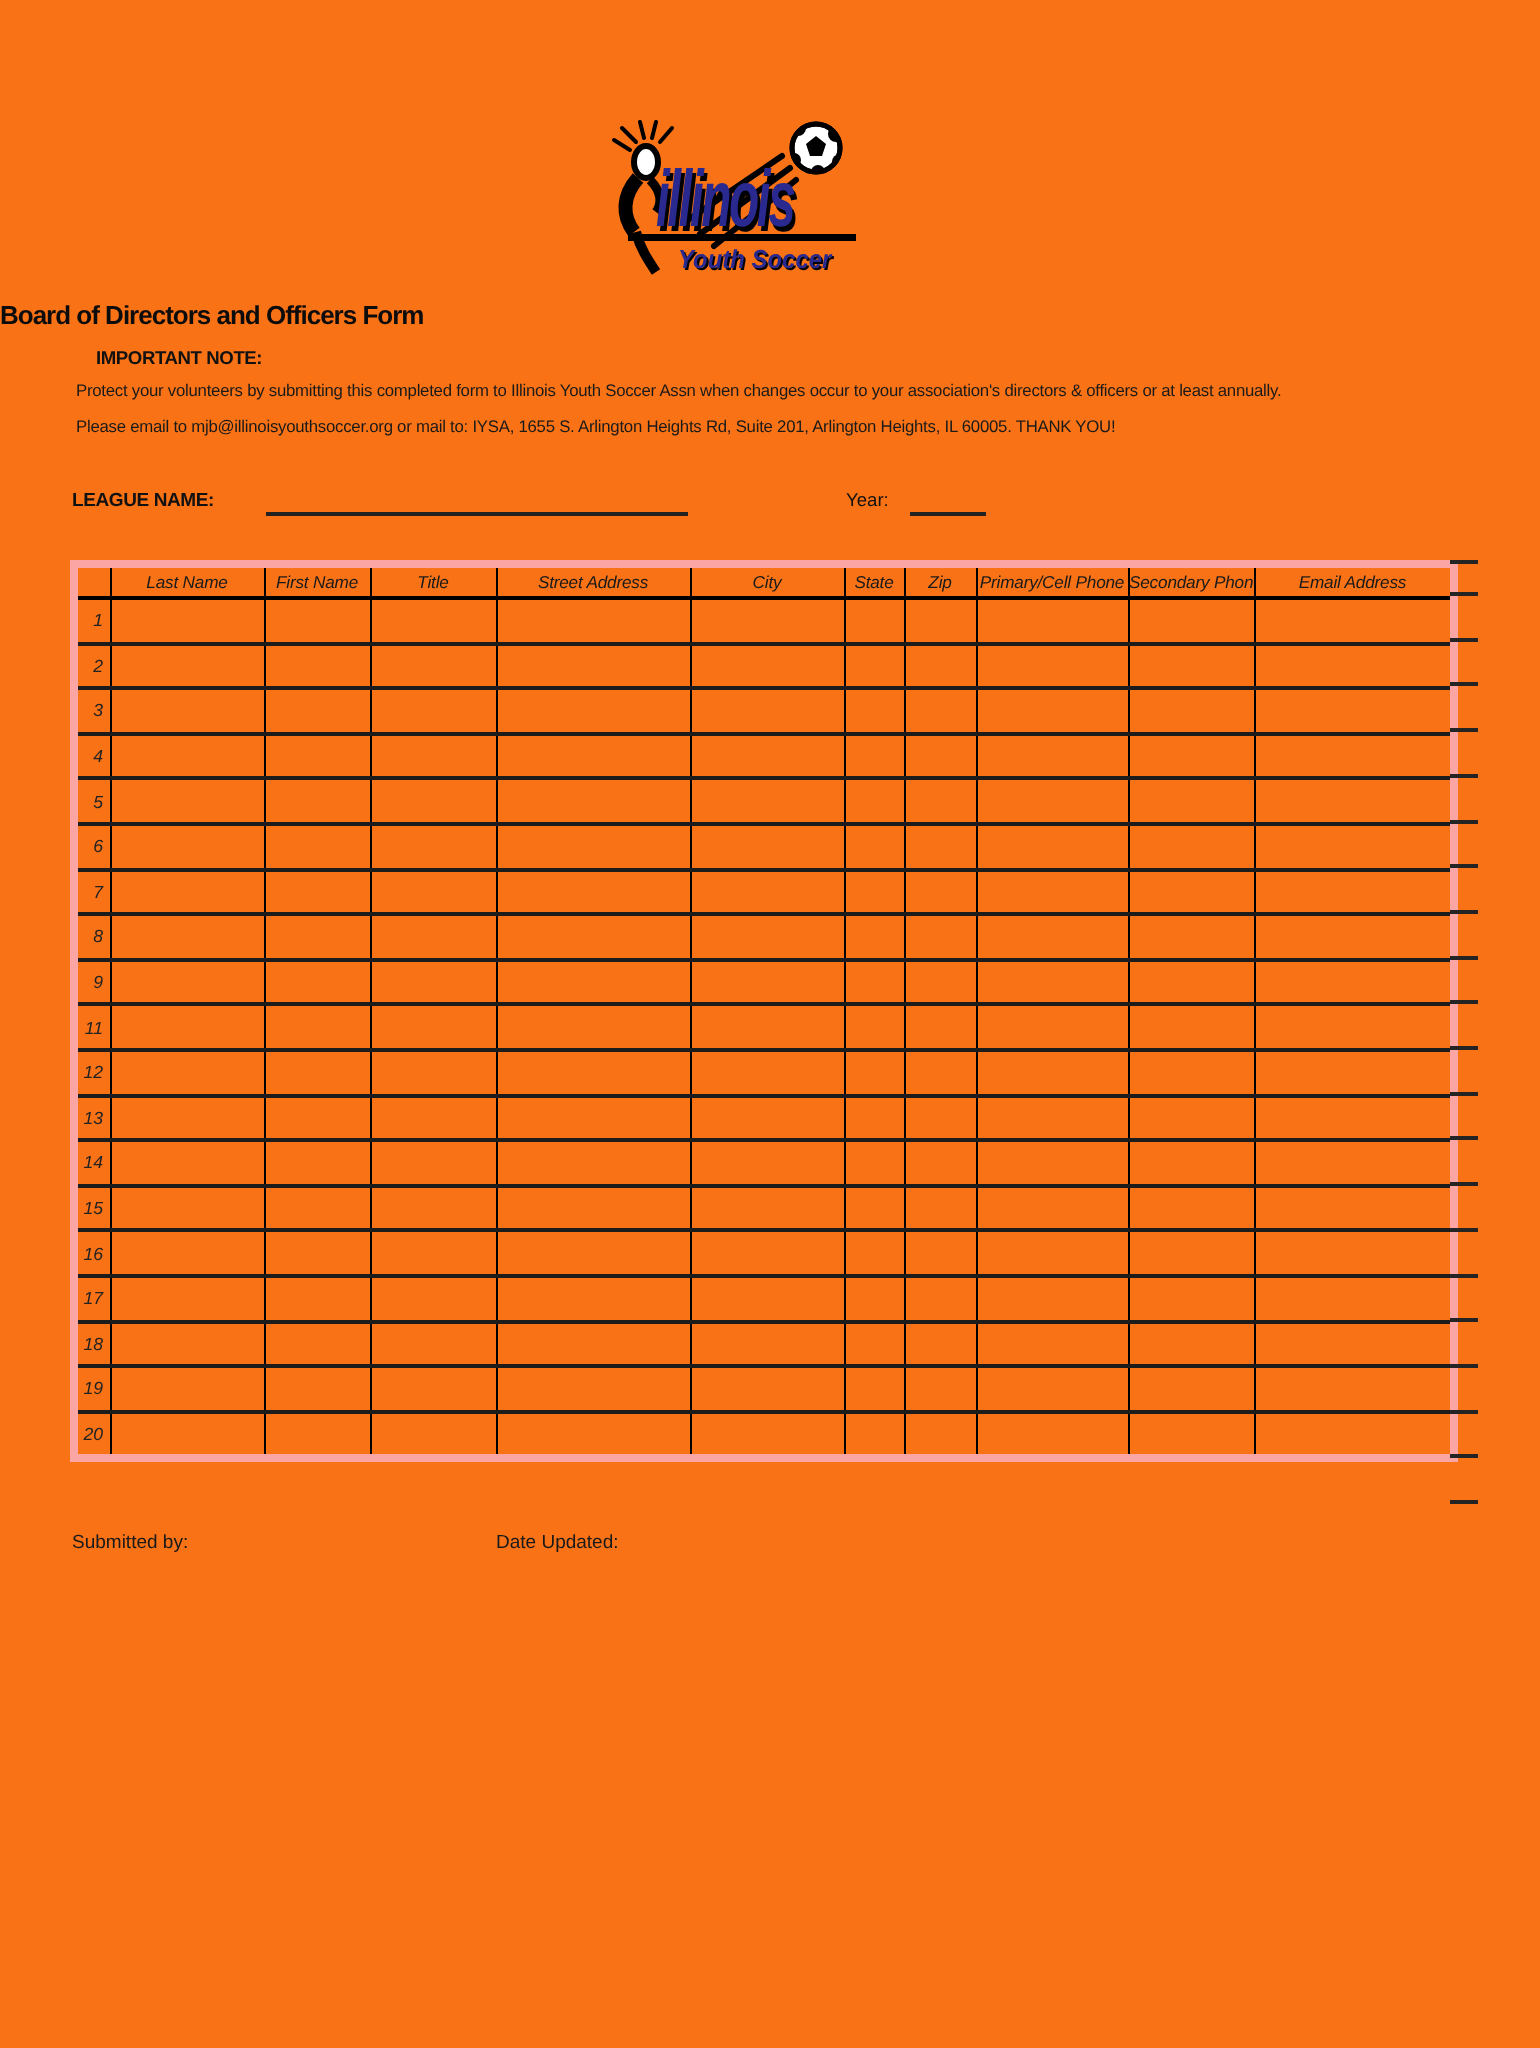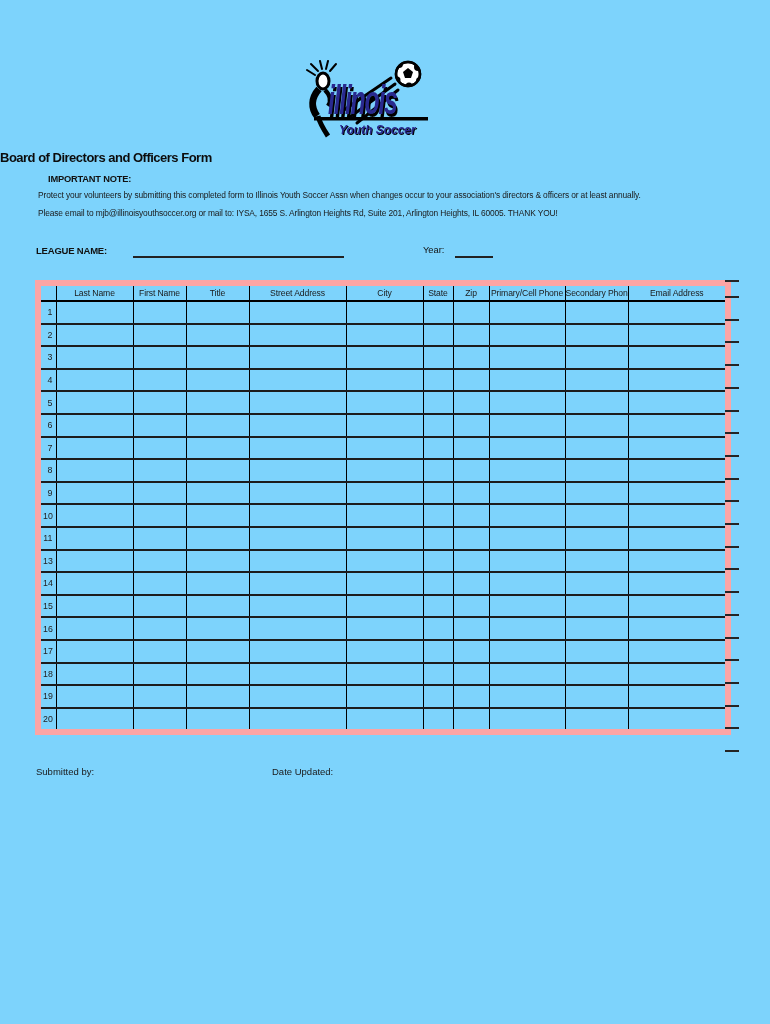--- a/index.html
+++ b/index.html
@@ -1,17 +1,17 @@
 <!DOCTYPE html>
 <html><head>
 <meta charset="utf-8">
 <style>
   html,body { margin:0; padding:0; background:#fff; }
   .page {
-    position:relative; width:770px; height:1024px; background:#7dd3fc;
+    position:relative; width:770px; height:1024px; background:#f97316;
     font-family:"Liberation Sans", sans-serif; color:#111; overflow:hidden;
   }
 
   
   .logo { position:absolute; left:298px; top:60px; width:142px; height:86px; }
   .logo svg { position:absolute; left:0; top:0; }
   .logo-brand {
     position:absolute; left:30px; top:20px;
     font-size:40px; line-height:40px; font-weight:bold; font-style:italic;
     letter-spacing:-2px; color:#29298f;
@@ -38,21 +38,22 @@
   
   .league-label { position:absolute; left:36px; top:245px; font-size:9.5px; font-weight:bold; letter-spacing:-0.2px; }
   .league-line  { position:absolute; left:133px; top:241px; width:211px; height:15px; border-bottom:2px solid #222; }
   .year-label   { position:absolute; left:423px; top:245px; font-size:9.3px; }
   .year-line    { position:absolute; left:455px; top:242px; width:38px; height:14px; border-bottom:2px solid #222; }
 
   
   table.board {
     position:absolute; left:35px; top:280px; width:690px;
     border-collapse:collapse; table-layout:fixed;
-    border:6px solid #fca5a5;
+    border:4px solid #fca5a5;
+    font-style:italic;
   }
   table.board th {
     border-left:1px solid #000; border-right:1px solid #000;
     border-top:2px solid #000; border-bottom:2px solid #000;
     height:12px; font-size:8.6px; font-weight:normal; letter-spacing:-0.1px;
     text-align:center; vertical-align:middle; padding:1px 0;
     white-space:nowrap; overflow:hidden; color:#1a1a1a;
   }
   table.board td {
     border-left:1px solid #000; border-right:1px solid #000;
@@ -62,21 +63,21 @@
   table.board td.rownum {
     text-align:right; padding-right:3px; font-size:8.8px; color:#222;
   }
 
   
   .overhang { position:absolute; left:725px; top:280px; width:14px; height:473px; pointer-events:none; }
   .overhang .tick { position:absolute; left:0; width:14px; height:2px; background:#242424; }
 
   
   .submitted-label { position:absolute; left:36px;  top:766px; font-size:9.5px; color:#1a1a1a; }
-  .dateupd-label   { position:absolute; left:248px; top:766px; font-size:9.5px; color:#1a1a1a;margin-left:24px; }
+  .dateupd-label   { position:absolute; left:248px; top:766px; font-size:9.5px; color:#1a1a1a; }
 </style>
 </head>
 <body>
 
 <div class="page">
 
   <div class="logo">
     <svg width="142" height="86" viewBox="0 0 142 86" aria-hidden="true">
 
       <g stroke="#000" stroke-width="2" stroke-linecap="round">
@@ -274,34 +275,34 @@
           <td></td>
           <td></td>
           <td></td>
           <td></td>
           <td></td>
           <td></td>
           <td></td>
           <td></td>
         </tr>
         <tr>
-          <td class="rownum">10</td>
-          <td></td>
-          <td></td>
-          <td></td>
-          <td></td>
-          <td></td>
-          <td></td>
-          <td></td>
-          <td></td>
-          <td></td>
-          <td></td>
-        </tr>
-        <tr>
           <td class="rownum">11</td>
+          <td></td>
+          <td></td>
+          <td></td>
+          <td></td>
+          <td></td>
+          <td></td>
+          <td></td>
+          <td></td>
+          <td></td>
+          <td></td>
+        </tr>
+        <tr>
+          <td class="rownum">12</td>
           <td></td>
           <td></td>
           <td></td>
           <td></td>
           <td></td>
           <td></td>
           <td></td>
           <td></td>
           <td></td>
           <td></td>

